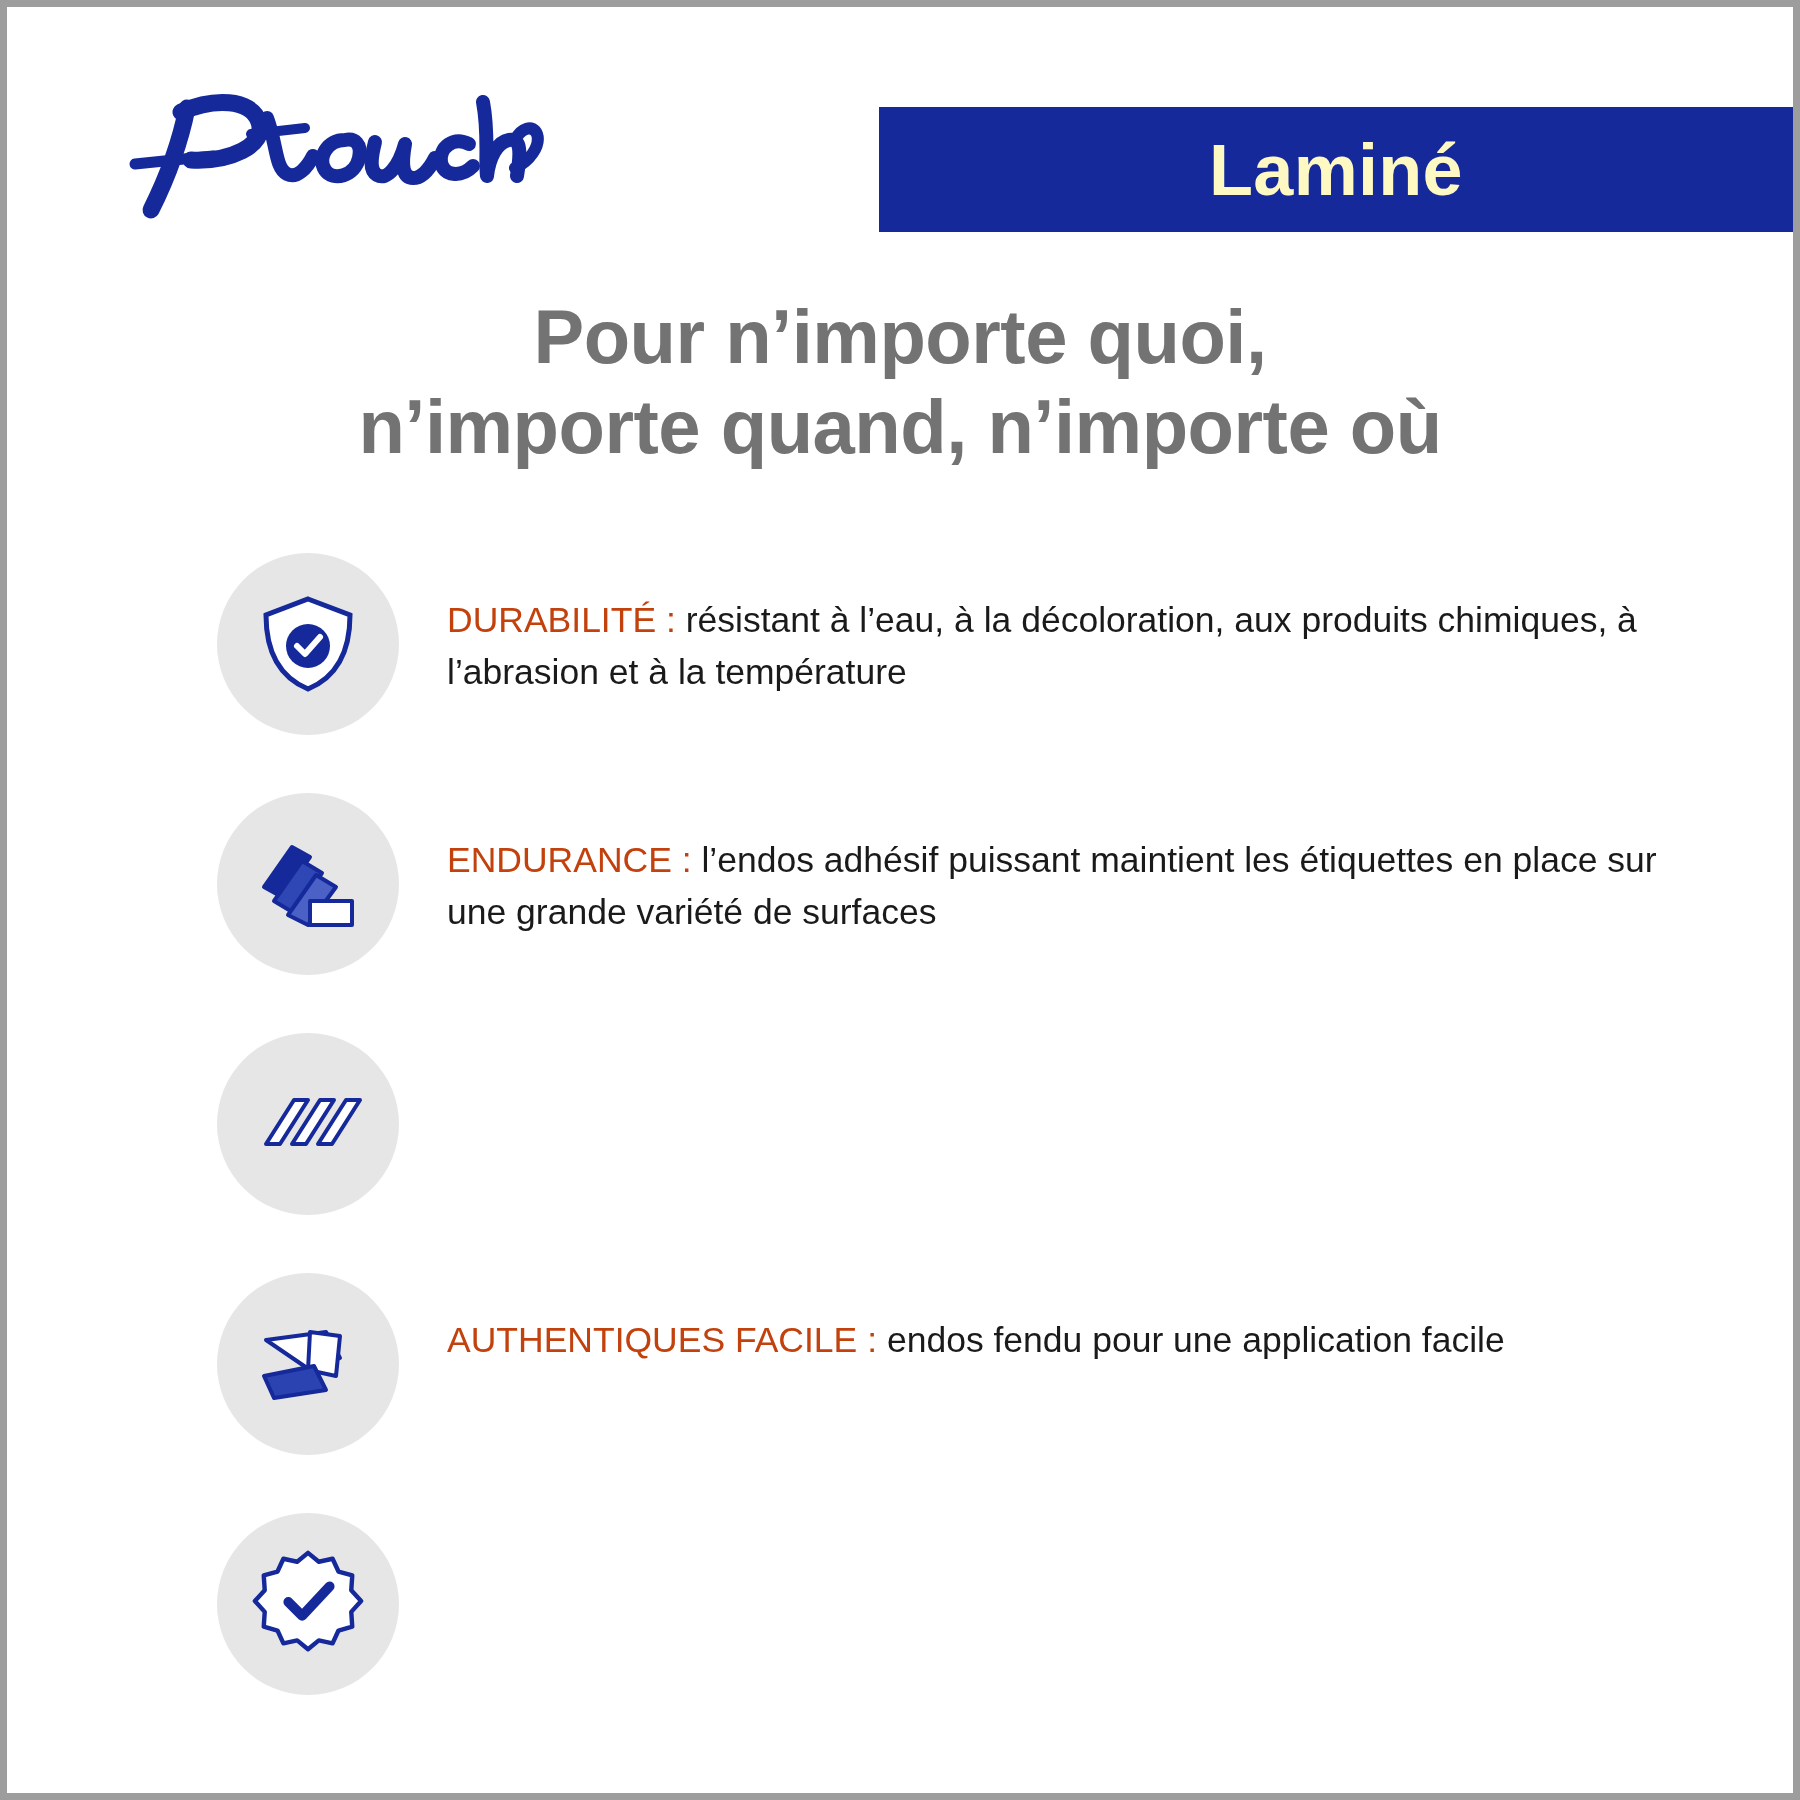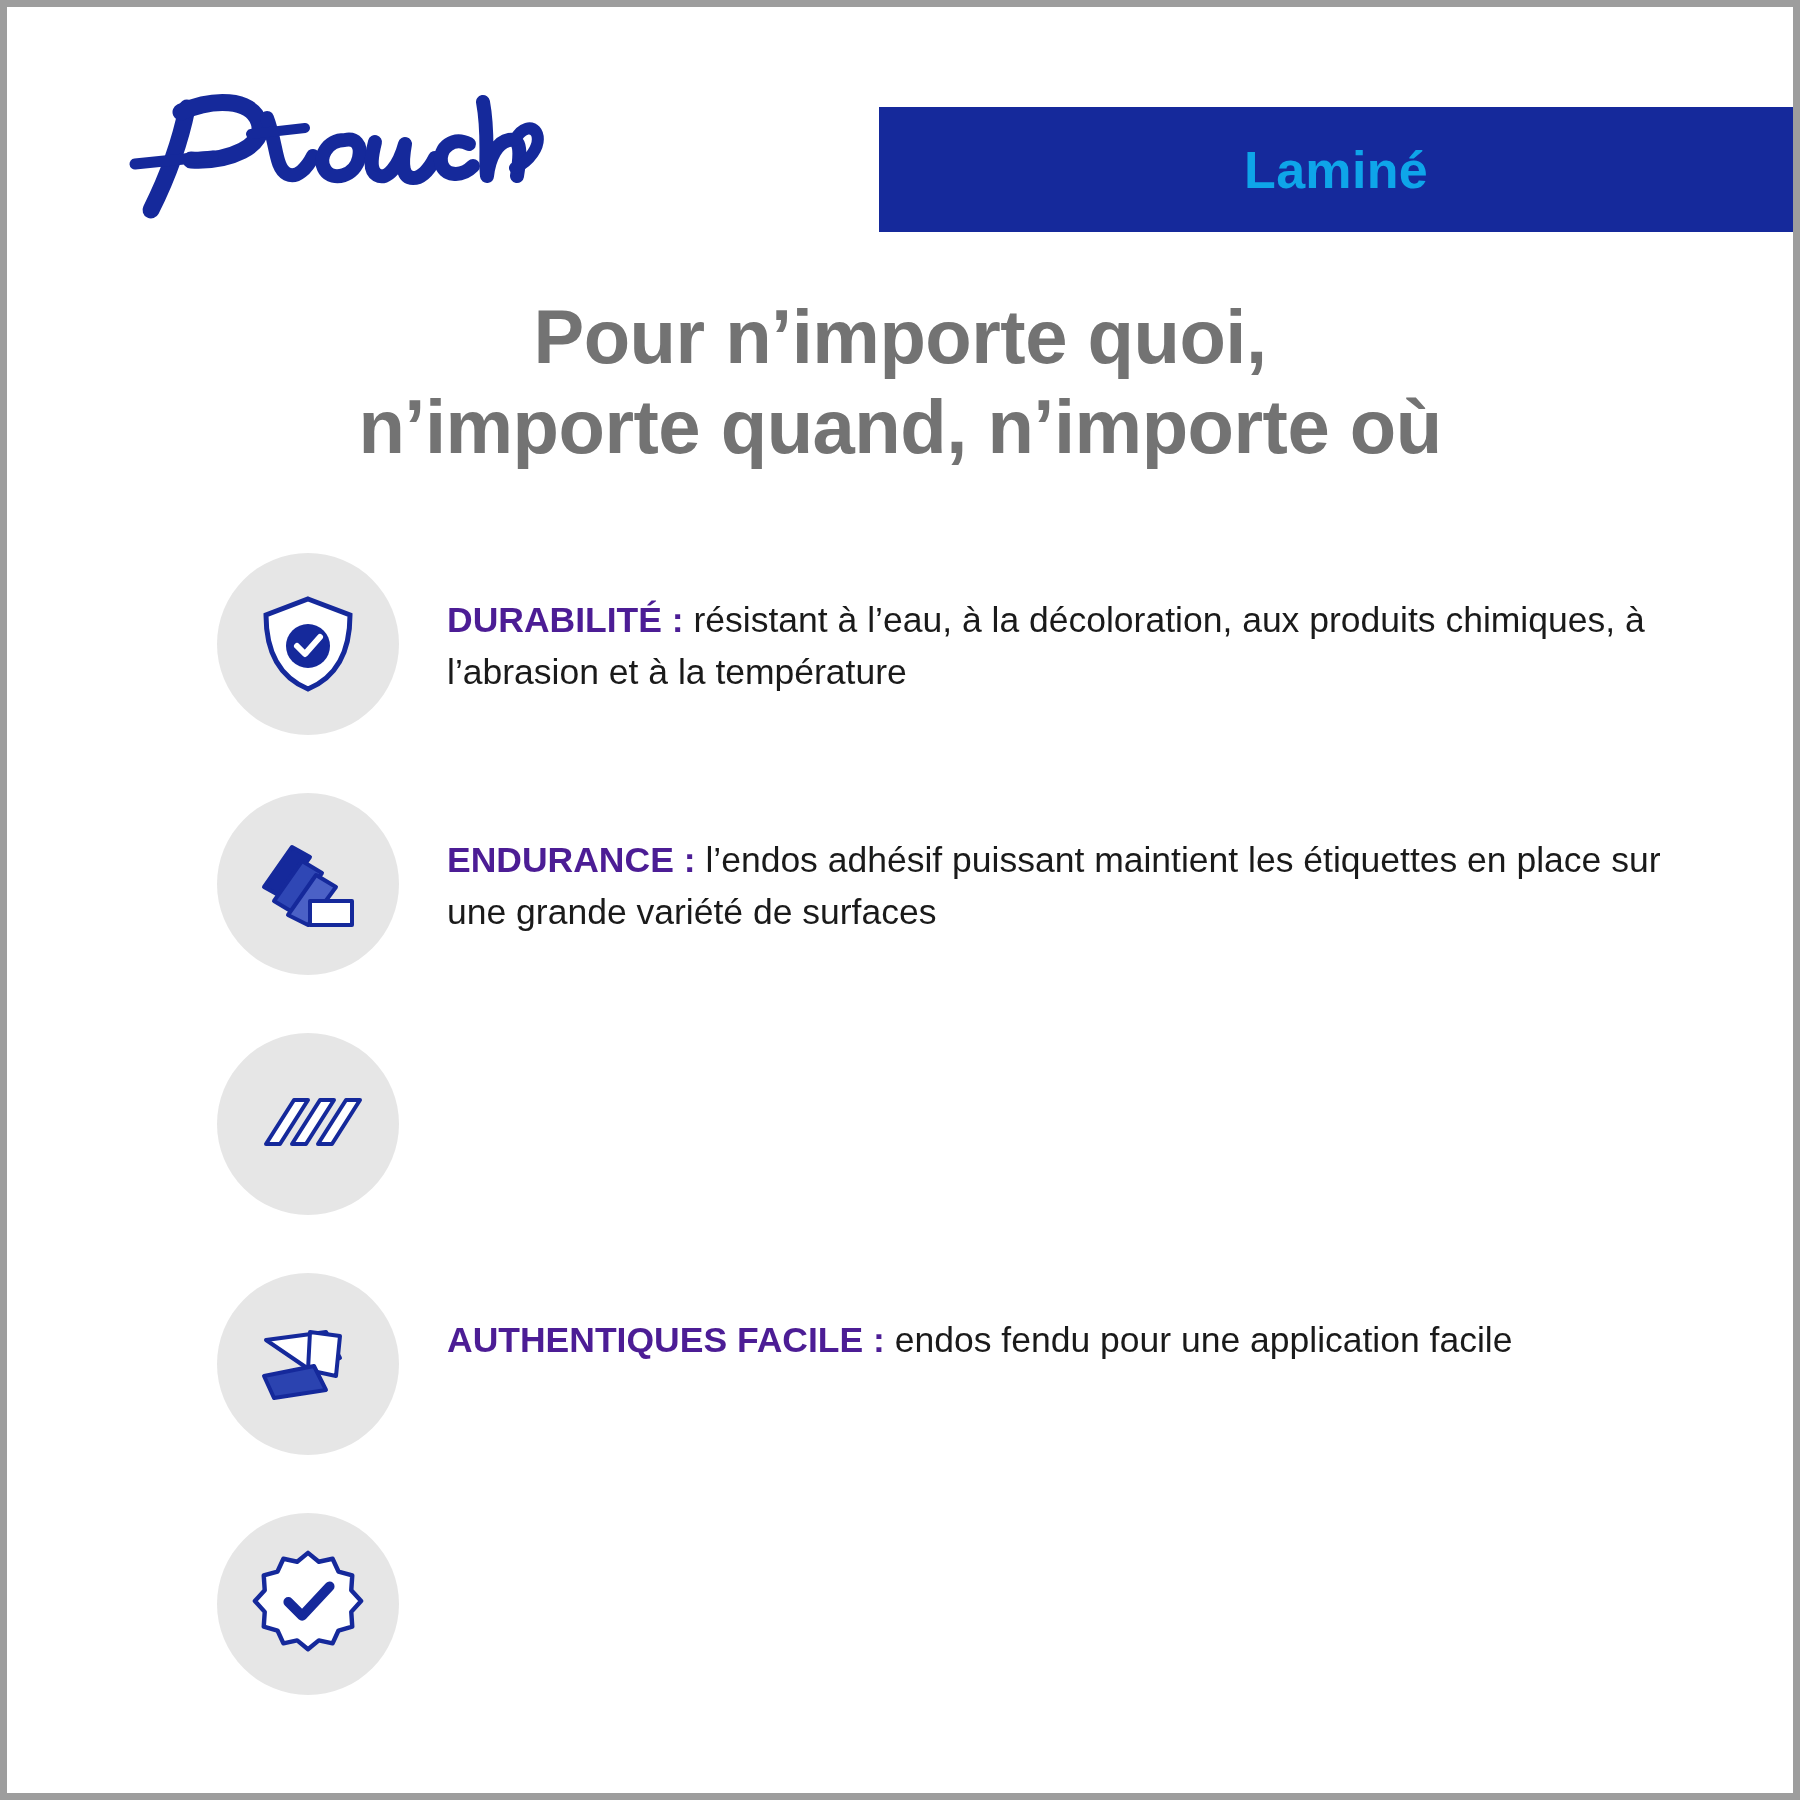--- a/index.html
+++ b/index.html
@@ -42,22 +42,22 @@
     left: 872px;
     top: 100px;
     right: 0;
     height: 125px;
     background: #15299b;
     display: flex;
     align-items: center;
     justify-content: center;
   }
   .badge-label {
-    color: #0ea5e9;
-    font-size: 52px;
+    color: #fef9c3;
+    font-size: 72px;
     font-weight: bold;
     letter-spacing: 0.3px;
   }
 
   
   .title {
     margin: 55px 0 0 0;
     text-align: center;
     color: #737373;
     font-size: 76px;
@@ -95,22 +95,22 @@
   .icon-wrap svg { display: block; }
 
   .feature-text {
     flex: 1 1 auto;
     padding-top: 42px;
     font-size: 35.5px;
     line-height: 1.45;
     color: #1a1a1a;
   }
   .feature-term {
-    color: #4c1d95;
-    font-weight: bold;
+    color: #c2410c;
+    font-weight: normal;
   }
   .feature-desc { color: #1a1a1a; }
 </style>
 </head>
 <body>
 
 <div class="page">
 
   <div class="header">
 

